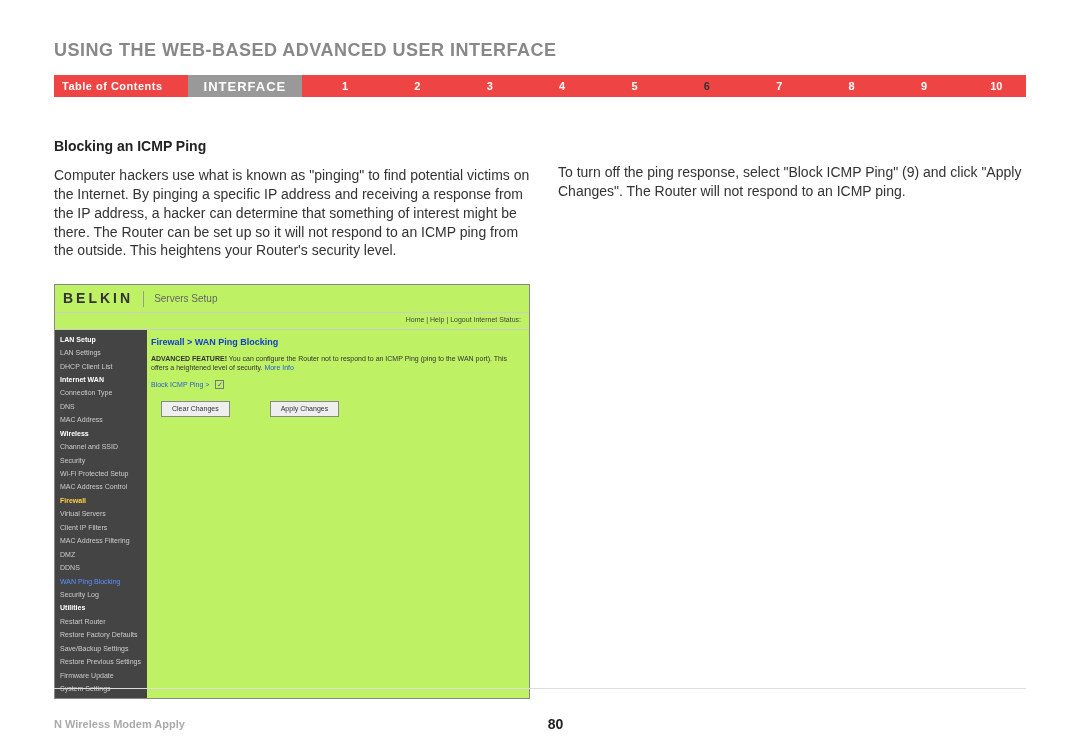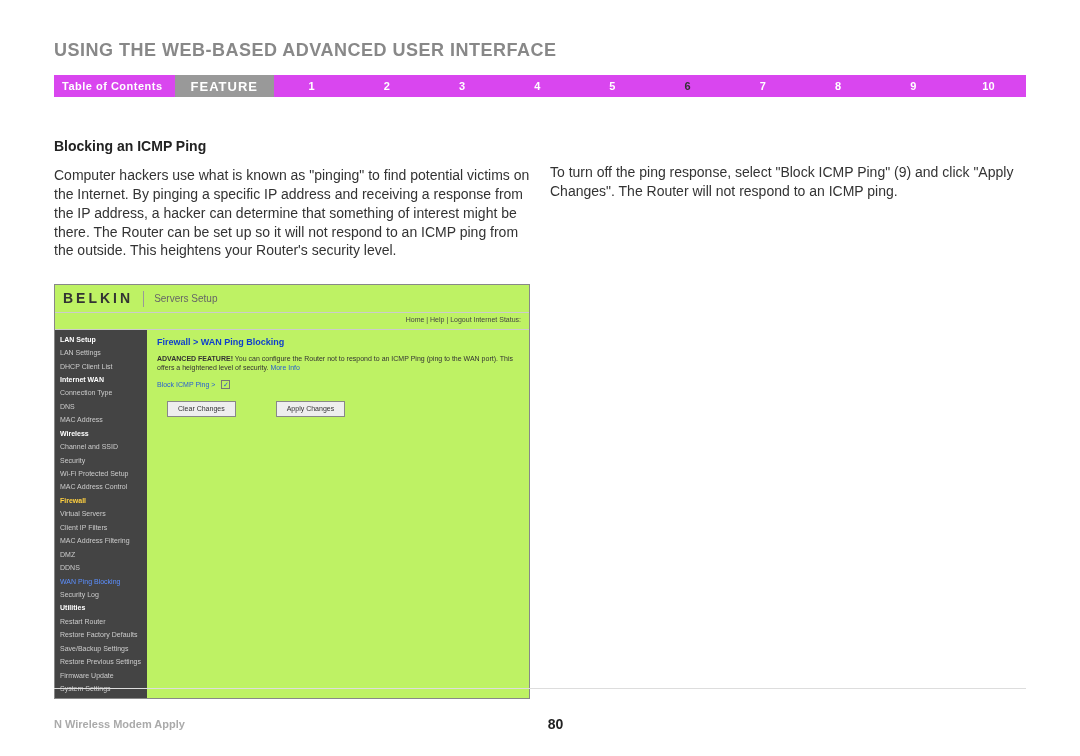--- a/index.html
+++ b/index.html
@@ -1,39 +1,39 @@
 <!DOCTYPE html>
 <html><head>
 <meta charset="utf-8">
 <style>
   * { margin: 0; padding: 0; box-sizing: border-box; }
   body { width: 1080px; height: 756px; background: #fff; font-family: Arial, Helvetica, sans-serif; color: #333; position: relative; }
   .page { padding: 40px 54px 30px 54px; }
   .title { font-size: 18px; font-weight: bold; color: #888; letter-spacing: 0.5px; margin-bottom: 14px; }
-  .nav-bar { height: 22px; background: #d946ef; width: 100%; display: flex; align-items: center; font-size: 11px; font-weight: bold; }
+  .nav-bar { height: 22px; background: #ef4444; width: 100%; display: flex; align-items: center; font-size: 11px; font-weight: bold; gap: 13px; }
   .nav-toc { color: #fff; padding: 0 12px 0 8px; letter-spacing: 0.5px; }
   .nav-sections { background: #999; color: #fff; padding: 0 16px; height: 100%; display: flex; align-items: center; letter-spacing: 1px; font-size: 13px; }
   .nav-num { flex: 1; text-align: center; color: #fff; cursor: pointer; }
   .nav-num.active { color: #333; }
-  .content-cols { display: flex; gap: 20px; margin-top: 40px; }
+  .content-cols { display: flex; gap: 28px; margin-top: 40px; }
   .col { flex: 1; font-size: 14px; line-height: 1.35; }
   .sub-heading { font-size: 14px; font-weight: bold; margin-bottom: 10px; color: #222; }
   .shot { border: 1px solid #888; width: 476px; margin-top: 24px; background: #bef264; font-size: 8px; }
   .shot-header { display: flex; align-items: center; border-bottom: 1px solid #ccc; padding: 4px 8px; }
   .belkin-logo { font-family: Arial; font-weight: bold; letter-spacing: 3px; font-size: 14px; color: #333; }
   .logo-sep { width: 1px; height: 16px; background: #999; margin: 0 10px; }
   .router-setup { font-size: 10px; color: #666; }
   .shot-topright { text-align: right; font-size: 7px; color: #444; padding: 2px 8px 4px 8px; border-bottom: 1px solid #ccc; }
   .shot-body { display: flex; }
   .sidebar { width: 92px; background: #444; color: #ccc; font-size: 7px; padding: 3px 0; }
   .sidebar-item { padding: 2px 5px; white-space: nowrap; overflow: hidden; }
   .sidebar-header { color: #fff; font-weight: bold; }
   .sidebar-active-y { color: #ffd040; font-weight: bold; }
   .sidebar-active-b { color: #5b8fff; }
-  .main-panel { flex: 1; padding: 6px 10px; }
+  .main-panel { flex: 1; padding: 6px 4px; }
   .panel-title { color: #1040cc; font-weight: bold; font-size: 9px; margin-bottom: 6px; }
   .panel-desc { font-size: 7px; color: #333; line-height: 1.3; margin-bottom: 4px; }
   .panel-desc b { font-weight: bold; }
   .more-info { color: #2a60d0; }
   .block-row { font-size: 7px; color: #2a60d0; margin: 8px 0 12px 0; display: flex; align-items: center; gap: 6px; }
   .cb { width: 9px; height: 9px; border: 1px solid #777; display: inline-flex; align-items: center; justify-content: center; font-size: 7px; color: #2a60d0; }
   .btn-row { display: flex; gap: 40px; margin-left: 10px; }
   .ui-btn { font-size: 7px; padding: 2px 10px; border: 1px solid #888; background: #eee; cursor: pointer; }
   .footer { position: absolute; bottom: 24px; left: 54px; right: 54px; display: flex; align-items: center; }
   .footer-left { font-size: 11px; font-weight: bold; color: #aaa; }
@@ -41,21 +41,21 @@
   .hr-top { position: absolute; left:54px; right:54px; top: 688px; height:1px; background:#ddd; }
 </style>
 </head>
 <body>
 
 <div class="page">
   <div class="title">USING THE WEB-BASED ADVANCED USER INTERFACE</div>
 
   <div class="nav-bar">
     <span class="nav-toc">Table of Contents</span>
-    <span class="nav-sections">FEATURE</span>
+    <span class="nav-sections">INTERFACE</span>
     <span class="nav-num">1</span>
     <span class="nav-num">2</span>
     <span class="nav-num">3</span>
     <span class="nav-num">4</span>
     <span class="nav-num">5</span>
     <span class="nav-num active">6</span>
     <span class="nav-num">7</span>
     <span class="nav-num">8</span>
     <span class="nav-num">9</span>
     <span class="nav-num">10</span>

